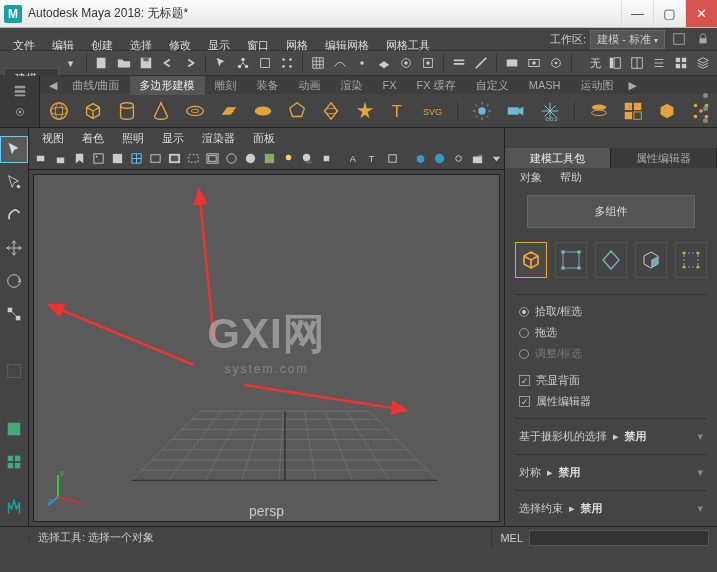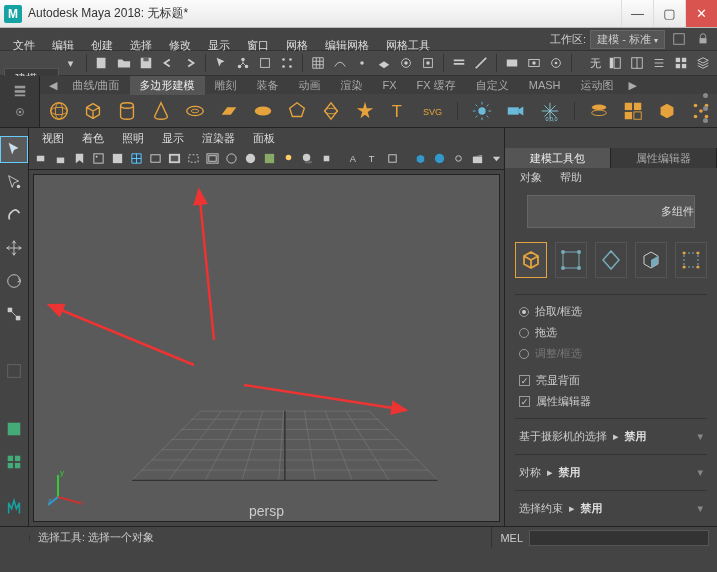--- a/index.html
+++ b/index.html
@@ -46,21 +46,21 @@
 .vp-canvas { flex: 1; background: #5a5a5a; position: relative; margin: 4px; border: 1px solid #222; overflow: hidden; }
 .vp-label { position: absolute; bottom: 2px; left: 50%; transform: translateX(-50%); color: #ccc; font-size: 14px; }
 .axis { position: absolute; left: 14px; bottom: 14px; width: 40px; height: 40px; }
 .rpanel { width: 270px; background: #444; display: flex; flex-direction: column; overflow:hidden; }
 .rtabs { height: 22px; display: flex; background: #3a3a3a; margin-top: 20px; }
 .rtab { flex: 1; display: flex; align-items: center; justify-content: center; color: #aaa; cursor: pointer; border-right: 1px solid #222; }
 .rtab.active { background: #555; color: #eee; }
 .rmenu { height: 20px; display: flex; align-items: center; padding-left: 8px; gap: 4px; }
 .rmenu .mi { padding: 1px 7px; }
 .rsect { padding: 6px 10px; }
-.rbtn-wide { background: #555; color: #ddd; padding: 8px 0; text-align: right; margin: 2px 12px 8px; border: 1px solid #666; cursor: pointer; }
+.rbtn-wide { background: #555; color: #ddd; padding: 8px 0; text-align: center; margin: 2px 12px 8px; border: 1px solid #666; cursor: pointer; }
 .comp-row { display: flex; gap: 8px; justify-content: center; padding: 6px 0 10px; }
 .comp { width: 36px; height: 36px; display: flex; align-items: center; justify-content: center; border: 1px solid #555; cursor: pointer; }
 .comp.sel { border-color: #e6a23c; background: #4a4a4a; }
 .comp svg { width: 24px; height: 24px; }
 .opt-row { display: flex; align-items: center; padding: 3px 4px; gap: 6px; color: #ccc; }
 .opt-row.dis { color: #777; }
 .radio { width: 10px; height: 10px; border: 1px solid #999; border-radius: 50%; }
 .radio.on::after { content: ""; display: block; width: 4px; height: 4px; background: #ccc; border-radius: 50%; margin: 2px; }
 .chk { width: 11px; height: 11px; border: 1px solid #999; display: flex; align-items: center; justify-content: center; font-size: 9px; color: #ccc; }
 .rsep { height: 1px; background: #333; margin: 6px 0; }
@@ -656,20 +656,24 @@
       <svg class="arrow-svg" style="left:0;top:0" width="100%" height="100%">
         <defs>
             <marker id="ah" markerWidth="8" markerHeight="8" refX="6" refY="3" orient="auto">
               <path d="M0 0L7 3L0 6z" fill="#e33"></path>
             </marker>
           </defs>
         <line x1="160" y1="190" x2="15" y2="130" stroke="#e33" stroke-width="2.5" marker-end="url(#ah)"></line>
         <line x1="180" y1="165" x2="165" y2="15" stroke="#e33" stroke-width="2.5" marker-end="url(#ah)"></line>
         <line x1="210" y1="210" x2="372" y2="235" stroke="#e33" stroke-width="2.5" marker-end="url(#ah)"></line>
       </svg>
+      <div class="watermark">
+        <div class="big">GXI网</div>
+        <div class="sm">system.com</div>
+      </div>
       <svg class="axis" viewBox="0 0 40 40">
         <line x1="10" y1="30" x2="10" y2="8" stroke="#3c3" stroke-width="2"></line>
         <line x1="10" y1="30" x2="32" y2="36" stroke="#c33" stroke-width="2"></line>
         <line x1="10" y1="30" x2="0" y2="38" stroke="#39c" stroke-width="2"></line>
         <text x="12" y="8" font-size="8" fill="#3c3">y</text>
         <text x="32" y="38" font-size="8" fill="#c33">x</text>
         <text x="0" y="36" font-size="8" fill="#39c">z</text>
       </svg>
       <div class="vp-label">persp</div>
     </div>

